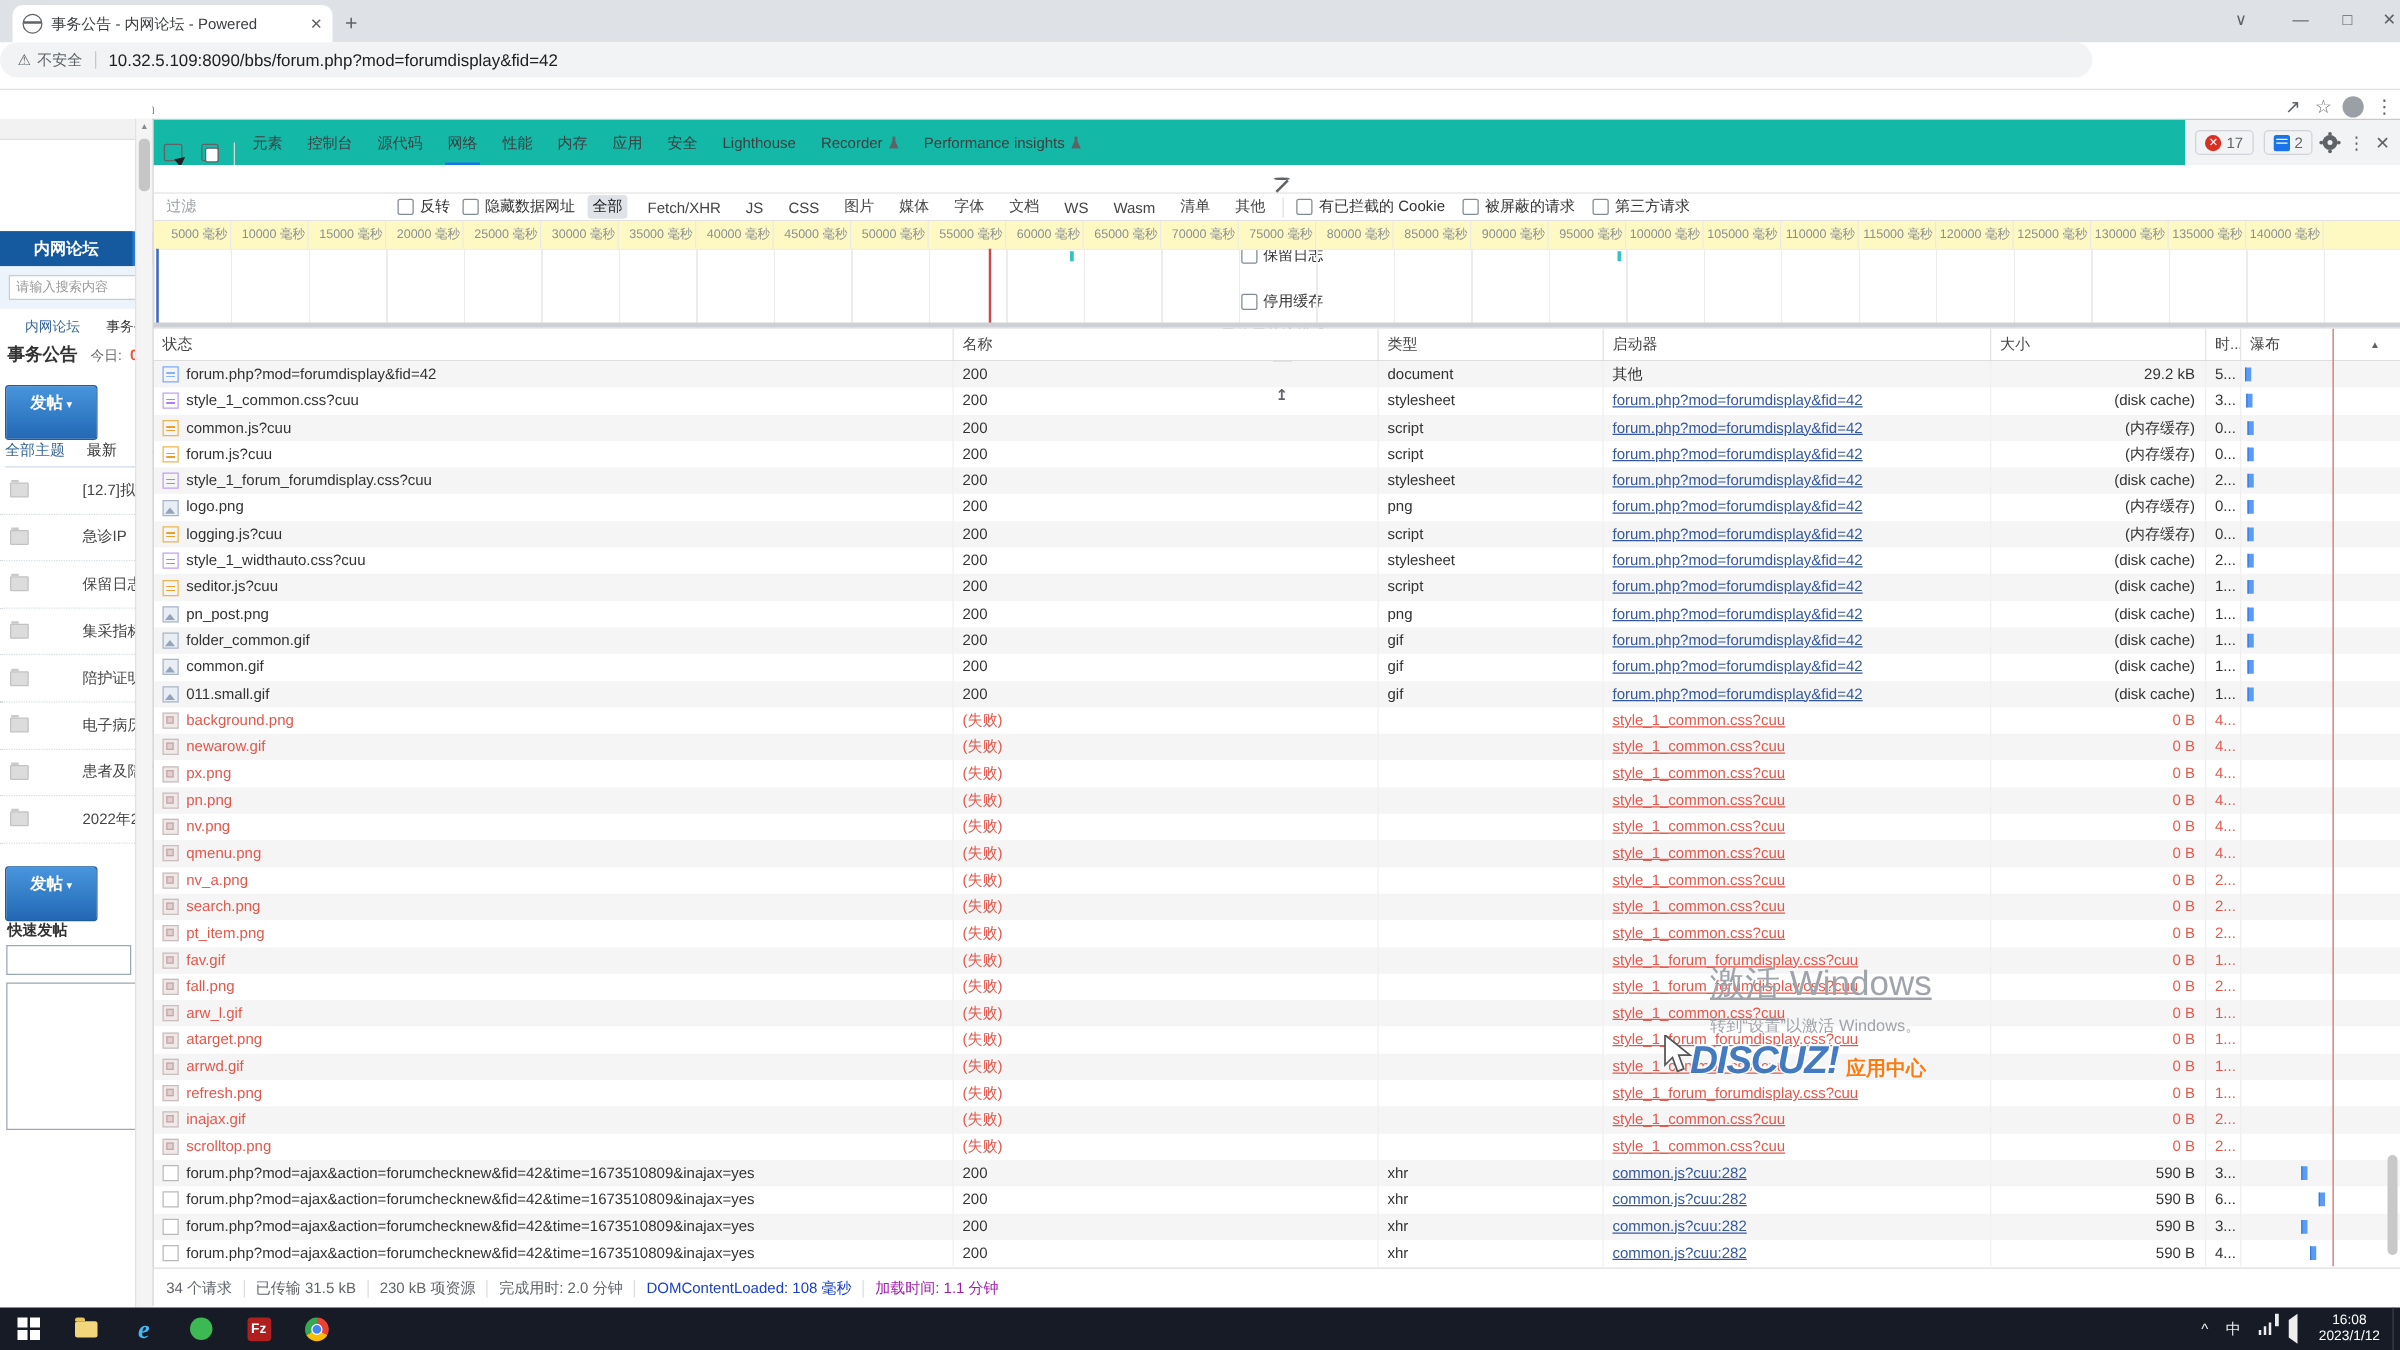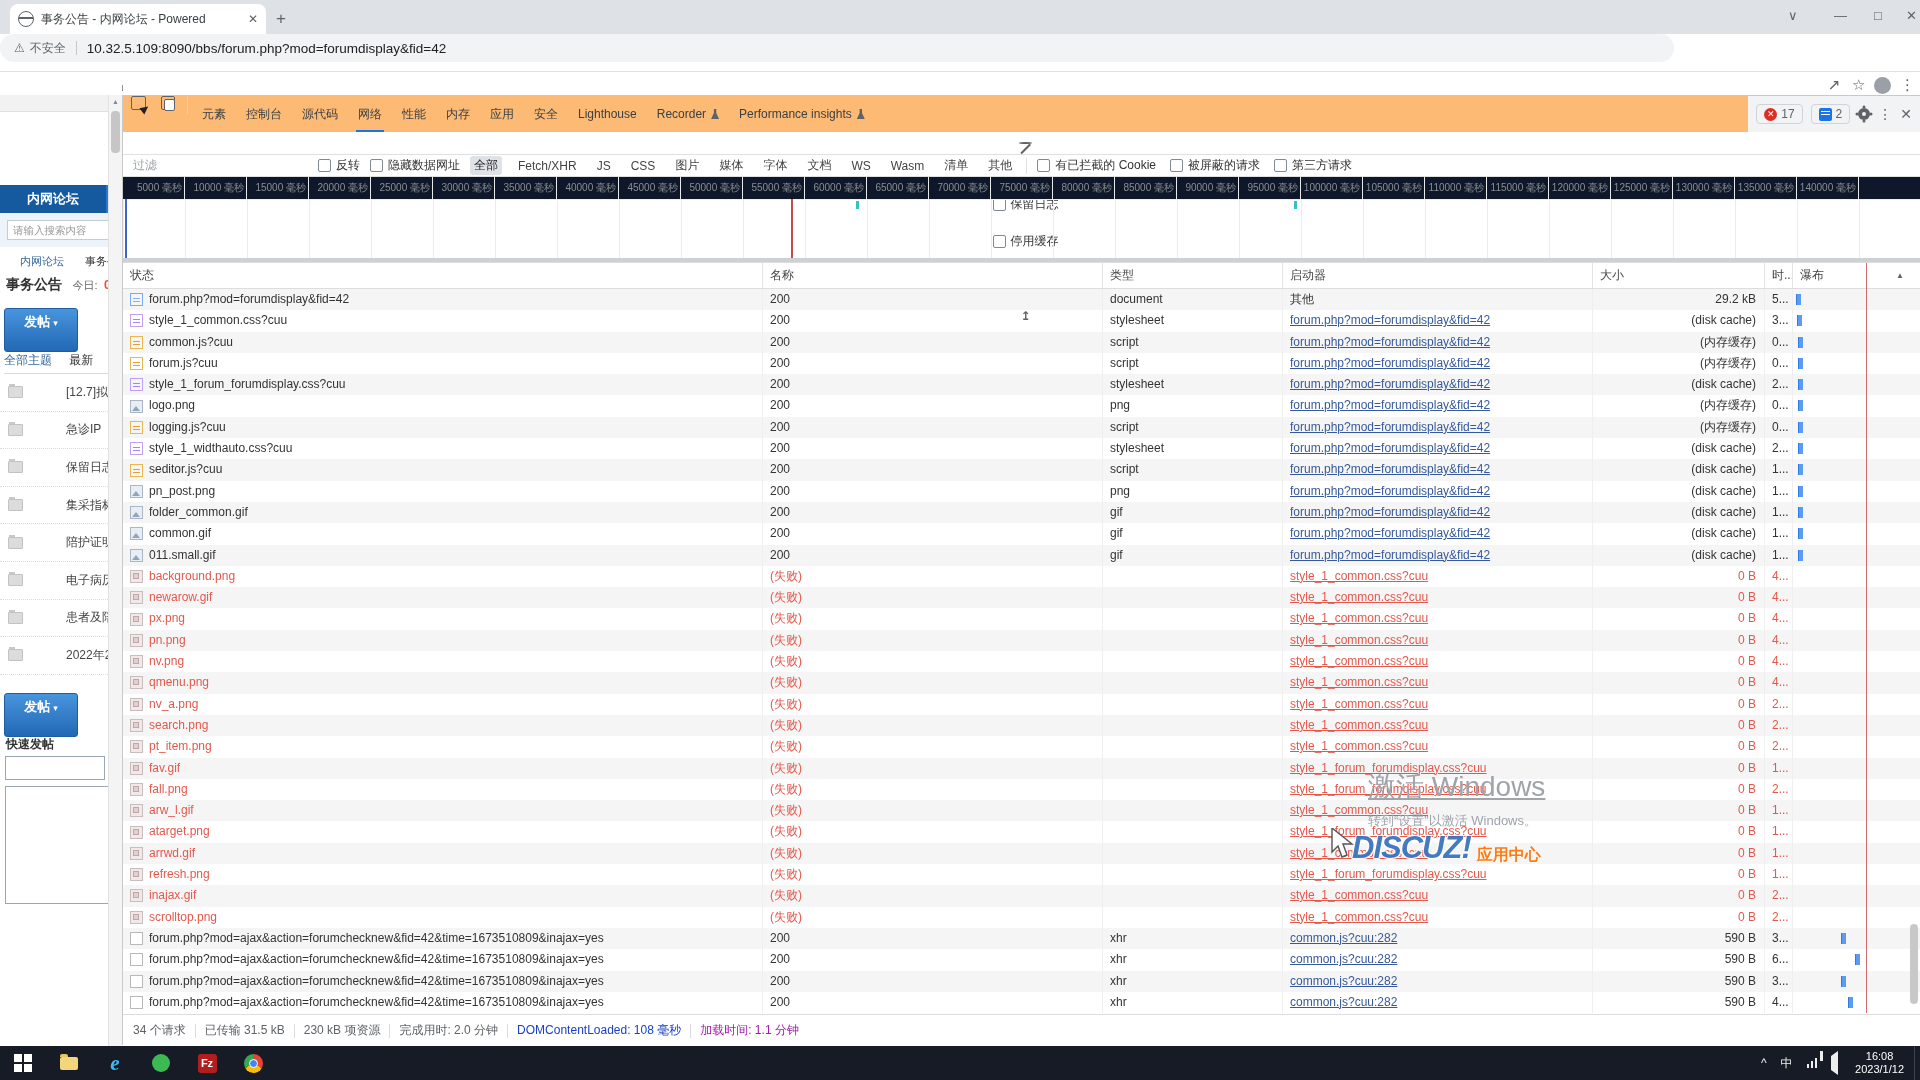--- a/index.html
+++ b/index.html
@@ -54,21 +54,21 @@
   .clip{width:8px;height:8px;border:1px solid #b5b5b5;border-radius:50%;margin-left:3px;flex:none;}
   #quicklabel{position:absolute;left:6px;top:664px;font-size:12px;font-weight:bold;color:#333;}
   #qtitle{position:absolute;left:5px;top:684px;width:100px;height:24px;background:#fff;border:1px solid #9aa7b4;box-sizing:border-box;}
   #qbody{position:absolute;left:5px;top:714px;width:114px;height:118px;background:#fff;border:1px solid #9aa7b4;box-sizing:border-box;}
   #pagescroll{position:absolute;left:108px;top:23px;width:14px;height:951px;background:#f4f4f4;border-left:1px solid #e2e2e2;box-sizing:border-box;}
   #pagescroll .up{height:14px;text-align:center;font-size:7px;color:#8a8a8a;line-height:14px;}
   #pagescroll .thumb{margin:2px 2px;width:9px;height:42px;background:#c6c6c6;border-radius:4px;}
 
   
   #devtools{left:122px;top:95px;width:1798px;height:950px;background:#fff;border-left:1px solid #c9c9c9;border-top:1px solid #c9c9c9;box-sizing:border-box;font-size:12px;color:#333;}
-  #dt-tabbar{position:absolute;left:0;top:0;width:100%;height:36px;border-bottom:1px solid #d6d6d6;display:flex;align-items:flex-start;background:#fdba74;}
+  #dt-tabbar{position:absolute;left:0;top:0;width:100%;height:36px;border-bottom:1px solid #d6d6d6;display:flex;align-items:flex-end;background:#14b8a6;}
   .dt-icbox{width:30px;text-align:center;flex:none;}
   .insp{display:inline-block;width:13px;height:12px;border:1.5px solid #5f6368;border-radius:2px;position:relative;}
   .insp:after{content:"";position:absolute;right:-4px;bottom:-4px;border-left:8px solid #202124;border-bottom:4px solid transparent;border-top:4px solid transparent;transform:rotate(-38deg);}
   .devic{display:inline-block;width:12px;height:12px;border:1.5px solid #5f6368;border-radius:2px;position:relative;}
   .devic:after{content:"";position:absolute;left:2px;top:2px;width:9px;height:10px;background:#fff;border:1.5px solid #5f6368;border-radius:2px;}
   .dt-sep{width:1px;height:18px;background:#d6d6d6;margin:0 4px;flex:none;}
   .dt-tab{padding:0 10px;height:36px;line-height:36px;color:#3c4043;flex:none;position:relative;display:flex;align-items:center;gap:5px;}
   .dt-tab.active:after{content:"";position:absolute;left:8px;right:8px;bottom:0;height:2.5px;background:#1a73e8;}
   .beaker{display:inline-block;width:8px;height:10px;background:#5f6368;clip-path:polygon(35% 0,65% 0,65% 40%,100% 100%,0 100%,35% 40%);}
   #dt-tab-right{margin-left:auto;display:flex;align-items:center;height:100%;background:#f1f3f4;padding:0 8px;gap:8px;}
@@ -94,21 +94,21 @@
   .ddown{display:flex;align-items:center;gap:5px;color:#333;white-space:nowrap;}
   .ddcar{font-size:8px;color:#5f6368;}
   .wifi{width:12px;height:7px;border:2px solid #5f6368;border-bottom:none;border-radius:10px 10px 0 0;position:relative;top:2px;}
   .updown{color:#5f6368;font-size:12px;font-weight:bold;}
 
   #dt-filterbar{position:absolute;left:0;top:59px;width:100%;height:22px;border-bottom:1px solid #e0e0e0;display:flex;align-items:center;padding-left:10px;box-sizing:border-box;gap:10px;background:#fff;white-space:nowrap;}
   #flt-input{color:#9aa0a6;width:175px;}
   .ftype{color:#444;padding:1px 4px;}
   .ftype.active{background:#dfe3e8;border-radius:3px;color:#202124;}
 
-  #dt-ruler{position:absolute;left:0;top:81px;width:100%;height:22px;border-bottom:1px solid #eee;display:flex;overflow:hidden;background:#0f172a;}
+  #dt-ruler{position:absolute;left:0;top:81px;width:100%;height:22px;border-bottom:1px solid #eee;display:flex;overflow:hidden;background:#fef9c3;}
   .rcell{width:62px;flex:none;font-size:10px;color:#8a8f94;text-align:right;line-height:22px;border-right:1px solid #e9e9e9;box-sizing:border-box;padding-right:2px;white-space:nowrap;}
   #dt-band{position:absolute;left:0;top:103px;width:100%;height:64px;background:repeating-linear-gradient(to right,#ececec 0 1px,transparent 1px 62px);border-bottom:1px solid #ddd;box-sizing:border-box;}
   #band-strip{position:absolute;left:0;bottom:0;width:100%;height:4px;background:#cdd1d5;}
   #band-blue{position:absolute;left:2px;top:0;width:2px;height:60px;background:#3a66c9;}
   #band-red{position:absolute;left:668px;top:0;width:2px;height:60px;background:#c84a4a;}
   .band-teal{position:absolute;top:2px;width:3px;height:8px;background:#35c2c2;}
 
   #dt-thead{position:absolute;left:0;top:167px;width:100%;height:26px;border-bottom:1px solid #ddd;box-sizing:border-box;display:grid;grid-template-columns:640px 340px 180px 310px 172px 28px auto;background:#fff;color:#454545;}
   #dt-thead .hc{line-height:25px;padding-left:7px;border-right:1px solid #e4e4e4;box-sizing:border-box;overflow:hidden;white-space:nowrap;position:relative;}
   #dt-thead .hc:last-child{border-right:none;}

